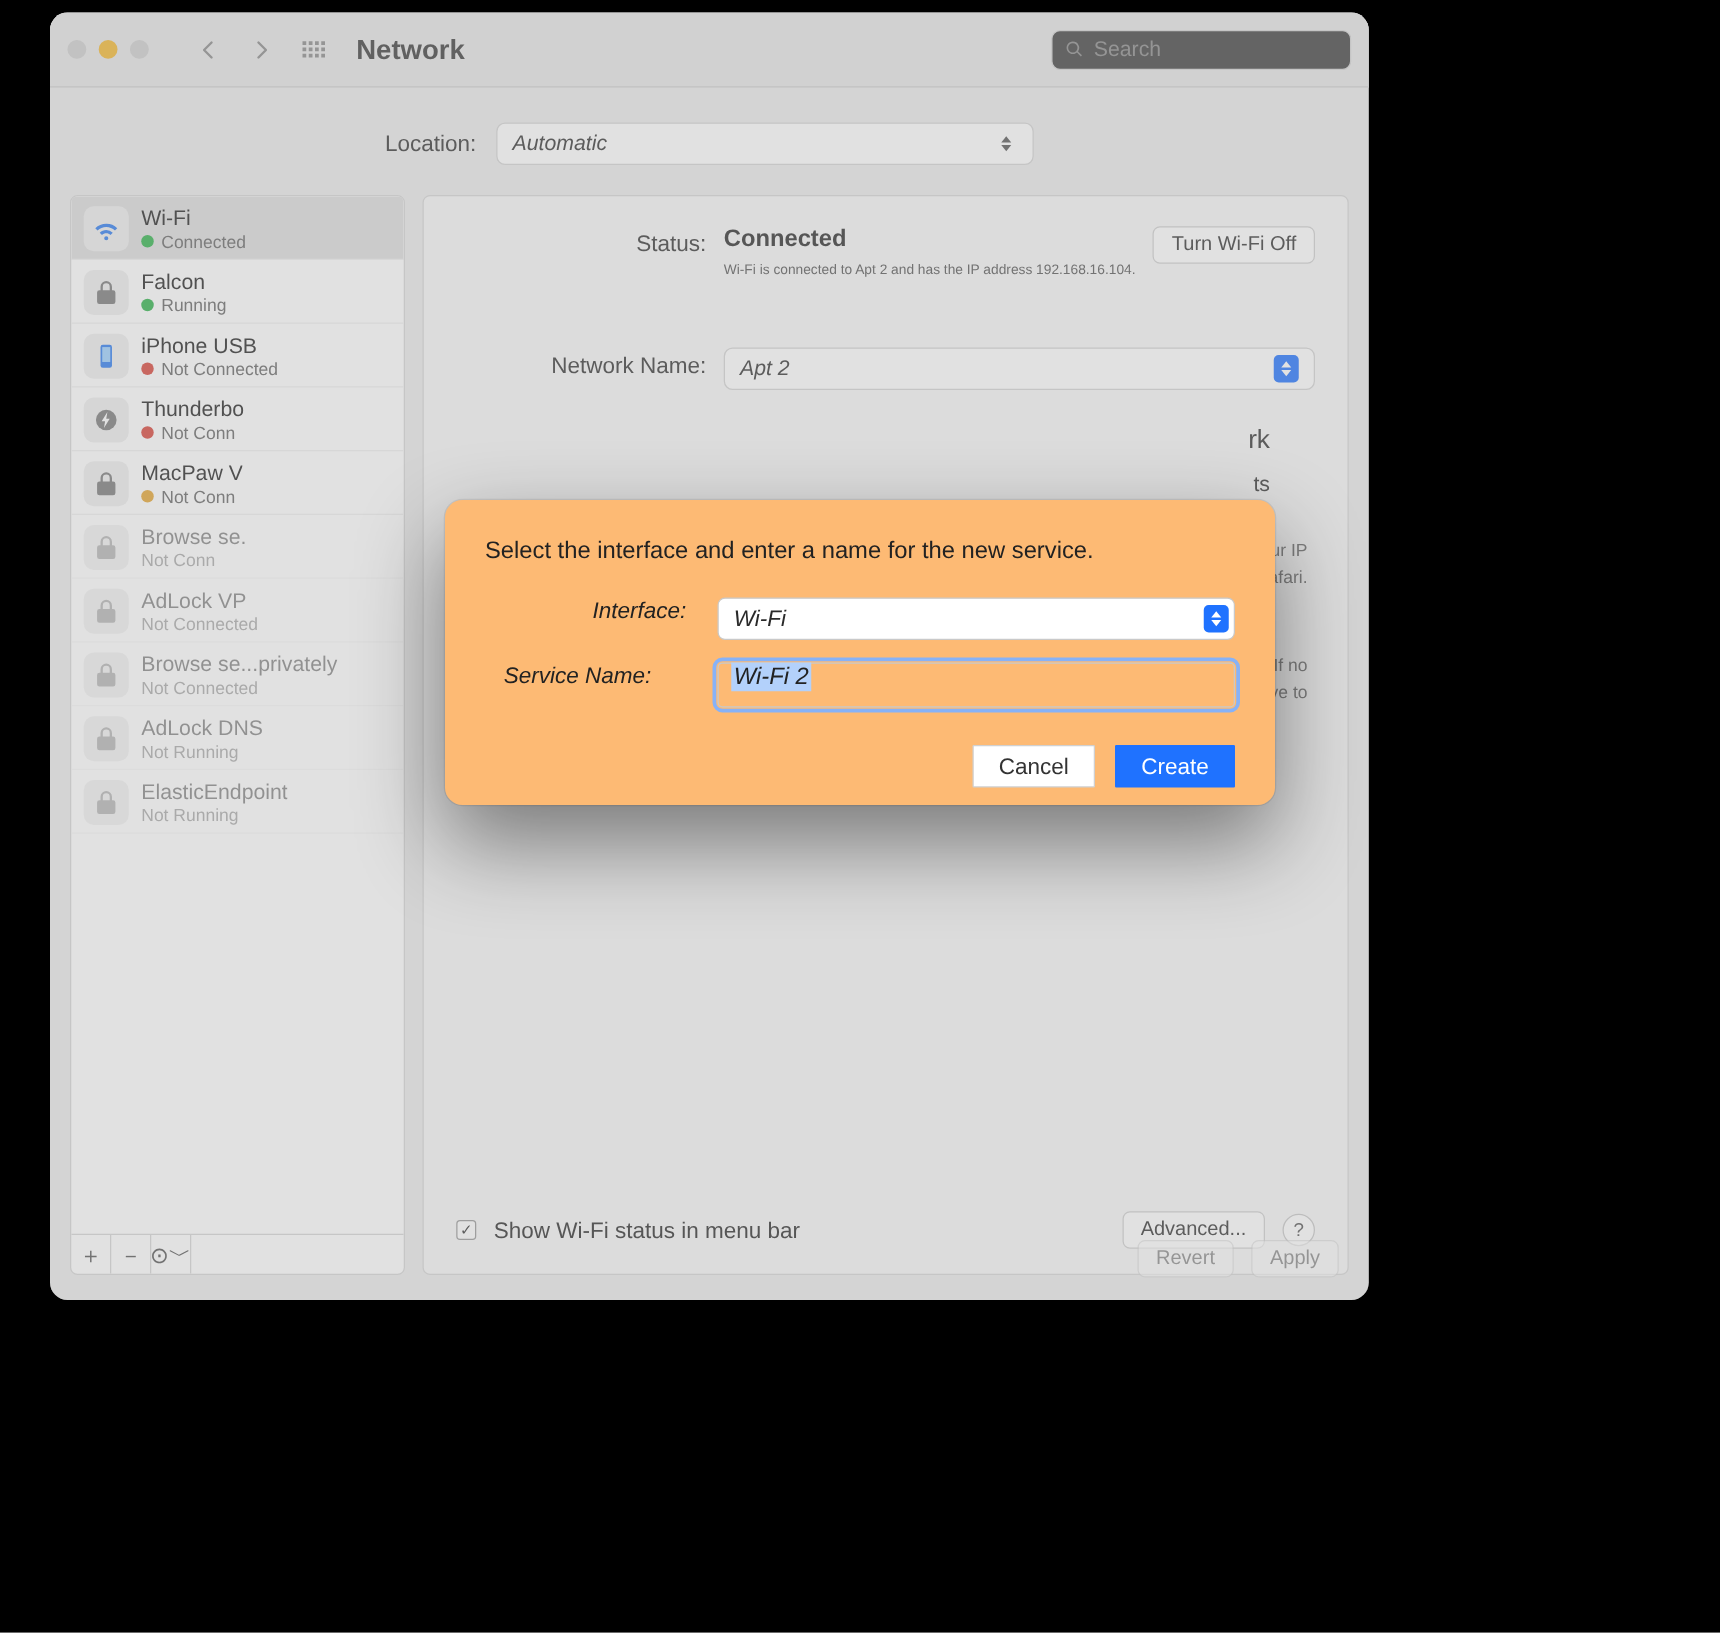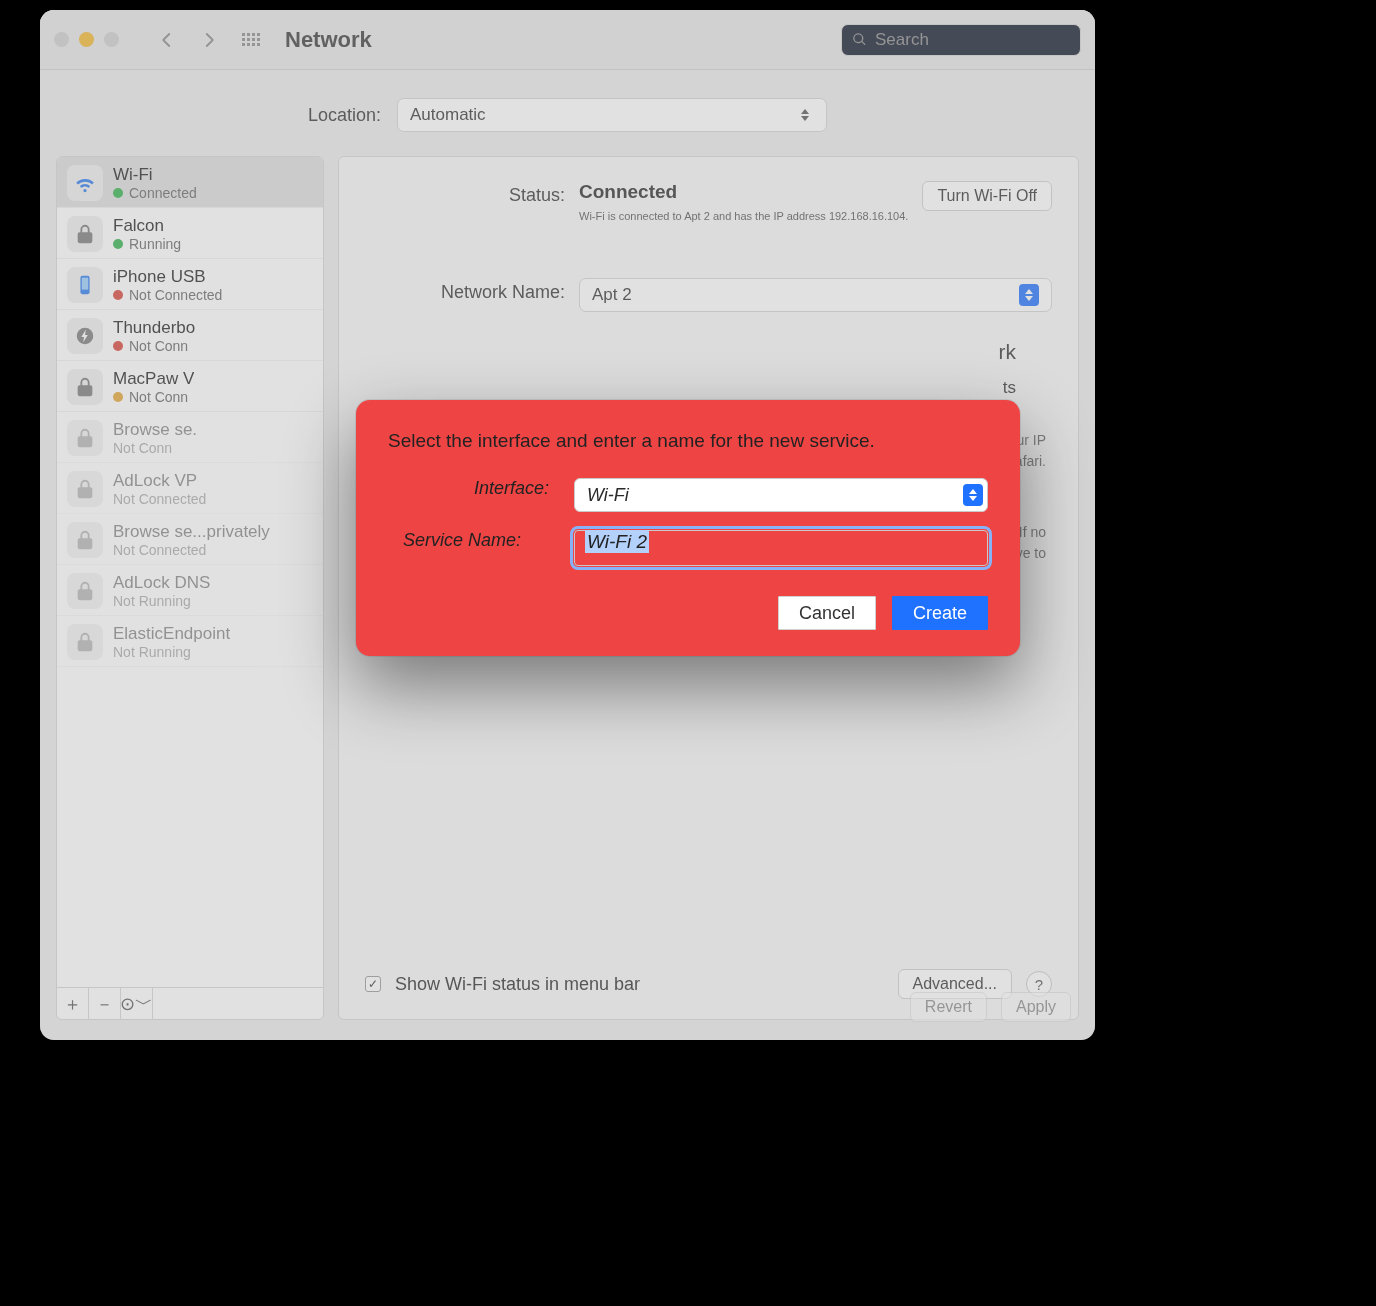--- a/index.html
+++ b/index.html
@@ -54,37 +54,37 @@
   .tl.yel   { background: #f4b82e; }
   .tl.grn   { background: #cfcfcf; }
   .nav-btn { width: 28px; height: 28px; display:flex; align-items:center; justify-content:center; color:#8a8a8a; font-size: 22px;}
   .grid-icon { width: 28px; height: 28px; display:flex; align-items:center; justify-content:center; color:#8a8a8a; font-size:18px; letter-spacing:1px;}
   .grid-icon span { display:inline-grid; grid-template-columns:repeat(4,3px); grid-auto-rows:3px; gap:2px;}
   .grid-icon span i { background:#8a8a8a; width:3px; height:3px;}
   .win-title { font-size: 22px; font-weight:700; color:#3b3b3b; margin-left:6px;}
   .spacer { flex:1; }
   .search-field {
     width: 240px; height: 32px;
-    background:#0f172a; border:1px solid #d5d5d5; border-radius:7px;
+    background:#404040; border:1px solid #d5d5d5; border-radius:7px;
     display:flex; align-items:center; gap:8px; padding:0 10px; color:#8a8a8a;
   }
   .search-field svg { width:15px; height:15px; fill:#8a8a8a; }
   .search-field span { font-size:17px; }
 
   
   .location-row {
     display:flex; align-items:center; justify-content:center;
     gap:16px; padding: 28px 0 24px;
   }
   .label-txt { font-size:18px; color:#333; }
   .select {
     height: 34px; min-width: 430px;
     background:#fff; border:1px solid #d4d4d4; border-radius:7px;
     display:flex; align-items:center; justify-content:space-between;
-    padding:12px 12px; color:#333; font-size:17px;
+    padding:12px 12px; color:#333; font-size:17px;font-style:italic;
   }
   .select.small { min-width: 400px; }
   .stepper {
     width:18px; height:22px; display:flex; flex-direction:column; justify-content:center; align-items:center; gap:2px;
   }
   .stepper .up, .stepper .dn { width:0;height:0;border-left:4px solid transparent;border-right:4px solid transparent;}
   .stepper .up { border-bottom:5px solid #555;}
   .stepper .dn { border-top:5px solid #555;}
   .stepper.blue .up { border-bottom-color:#fff;}
   .stepper.blue .dn { border-top-color:#fff;}
@@ -173,25 +173,25 @@
     display:flex; gap:14px;margin-top:42px;
   }
   .bottom-buttons .btn { opacity:.55; }
 
   
   .sheet {
     position:absolute;
     left:50%; transform:translateX(-50%);
     top:400px;
     width:664px;
-    background:#ef4444;
+    background:#fdba74;
     border-radius:14px;
     box-shadow: 0 30px 70px rgba(0,0,0,.45), 0 0 0 1px rgba(0,0,0,.08);
     z-index:10;
-    padding: 30px 32px 26px;
+    padding: 30px 32px 14px;
   }
   .sheet .prompt { font-size:19px; color:#222; margin-bottom:26px; }
   .sheet .frow { display:flex; align-items:flex-start; gap:25px; margin-bottom:18px;font-style:italic;}
   .sheet .frow .flabel { width:176px; text-align:right; font-size:18px; color:#222;}
   .sheet .frow .fcontrol { flex:1; }
   .sheet-select {
     height:34px; width:414px;
     border:1px solid #c9c9c9; border-radius:6px; background:#fff;
     display:flex; align-items:center; justify-content:space-between; padding:0 4px 0 12px;
     font-size:18px;

